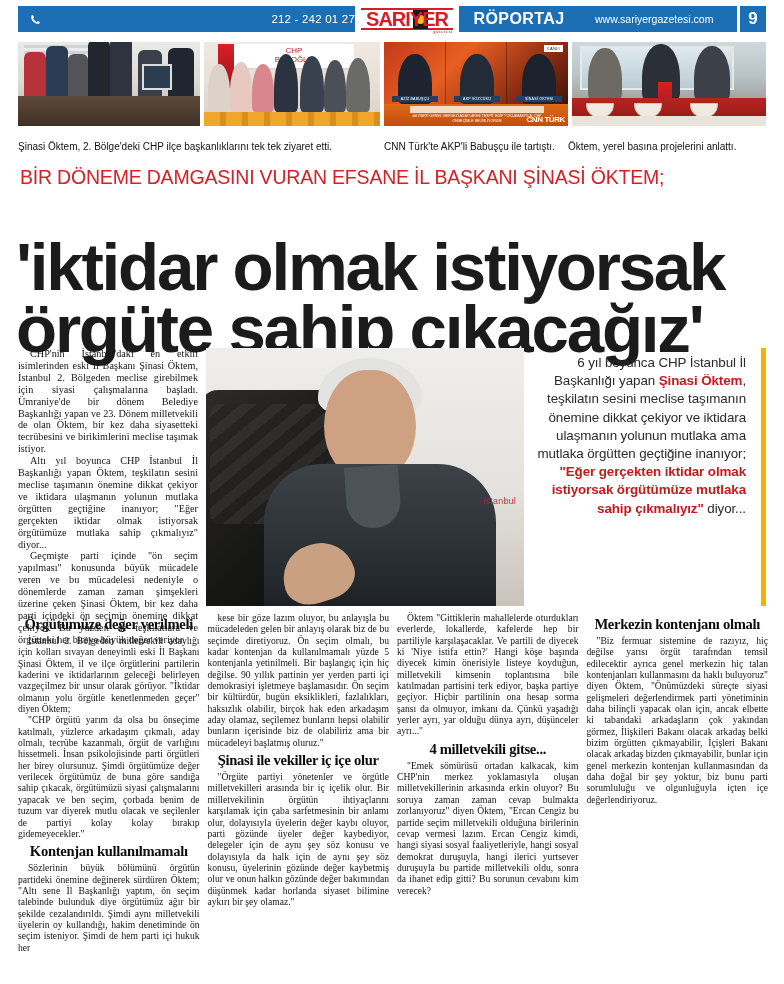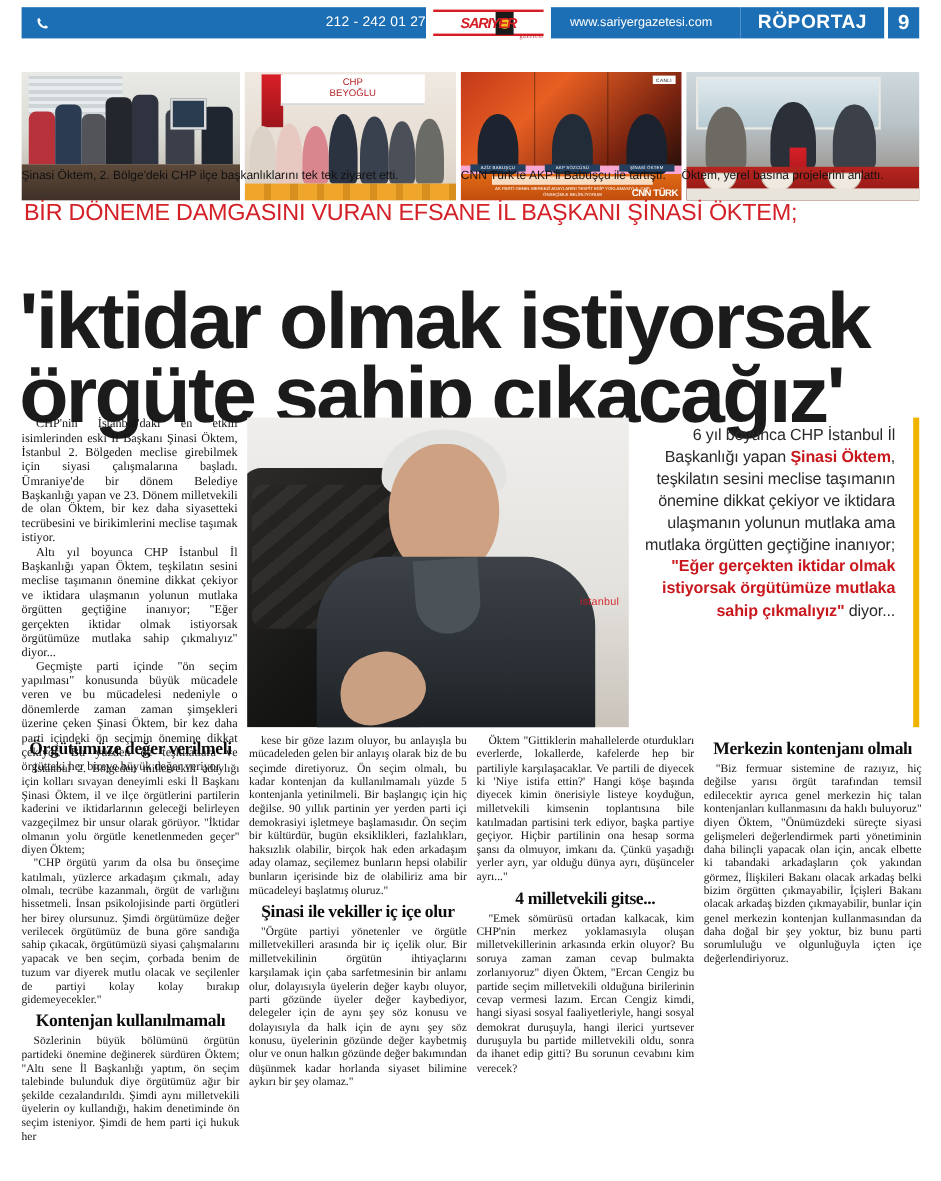--- a/index.html
+++ b/index.html
@@ -60,22 +60,21 @@
     height: 24px;
     background: #ffffff;
     position: relative;
     display: flex;
     align-items: center;
     justify-content: center;
   }
   .logo-word {
     font-family: "Liberation Sans", sans-serif;
     font-weight: bold;
-    font-style: italic;
-    font-size: 12px;
+    font-size: 20px;
     letter-spacing: -1px;
     color: #d41d24;
     position: relative;
     z-index: 2;
     line-height: 1;
   }
   .logo-bar-top, .logo-bar-bot {
     position: absolute;
     left: 4px; right: 4px;
     height: 2px;
@@ -129,22 +128,22 @@
     justify-content: center;
     color: #ffffff;
     font-family: "Liberation Sans", sans-serif;
     font-weight: bold;
     font-size: 17px;
   }
 
   
   .photostrip {
     position: absolute;
-    left: 18px; top: 60px;
-    width: 748px; height: 107px;
+    left: 18px; top: 42px;
+    width: 748px; height: 84px;
     display: flex;
     gap: 4px;
   }
   .ph { position: relative; overflow: hidden; }
   .ph-1 { flex: 0 0 182px; }
   .ph-2 { flex: 0 0 176px; }
   .ph-3 { flex: 0 0 184px; }
   .ph-4 { flex: 1 1 auto; }
 
   
@@ -421,22 +420,22 @@
   <div class="tb-logo">
     <div class="logo-box">
       <span class="logo-bar-top"></span>
       <span class="logo-dot"></span>
       <span class="logo-word">SARIYER</span>
       <span class="logo-sub">gazetesi</span>
       <span class="logo-bar-bot"></span>
     </div>
   </div>
 
+  <div class="tb-seg tb-section">RÖPORTAJ</div>
   <div class="tb-seg tb-url">www.sariyergazetesi.com</div>
-  <div class="tb-seg tb-section">RÖPORTAJ</div>
   <div class="tb-gap"></div>
   <div class="tb-seg tb-page">9</div>
 </div>
 
 <div class="photostrip">
 
   <div class="ph ph-1 p1">
     <span class="blind"></span>
     <span class="figure-person pp" style="left:6px;  width:22px; height:44px; background:#b8323c;"></span>
     <span class="figure-person pp" style="left:28px; width:22px; height:50px; background:#2b3b52;"></span>

